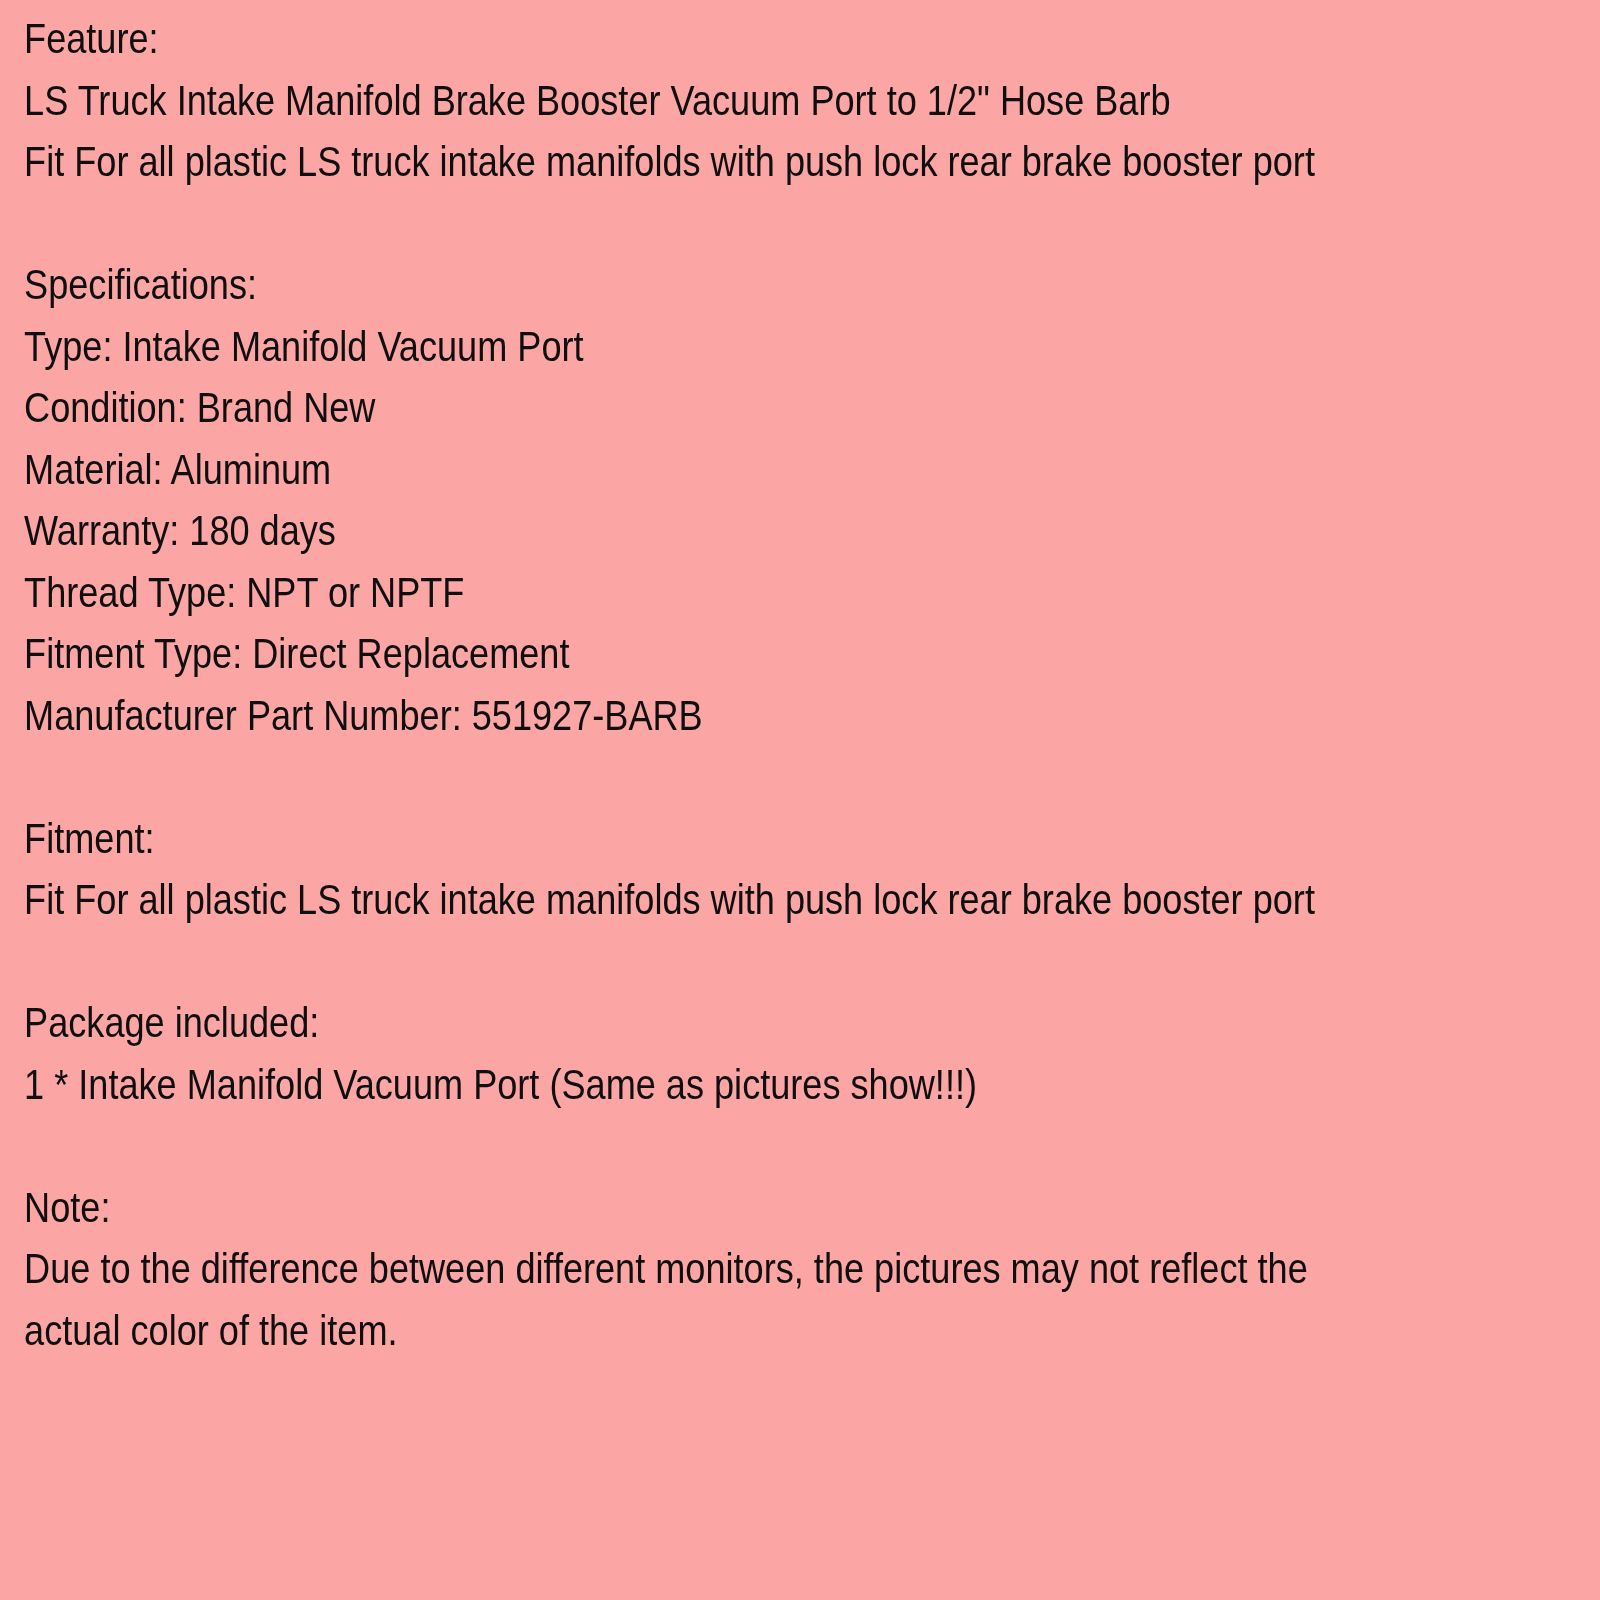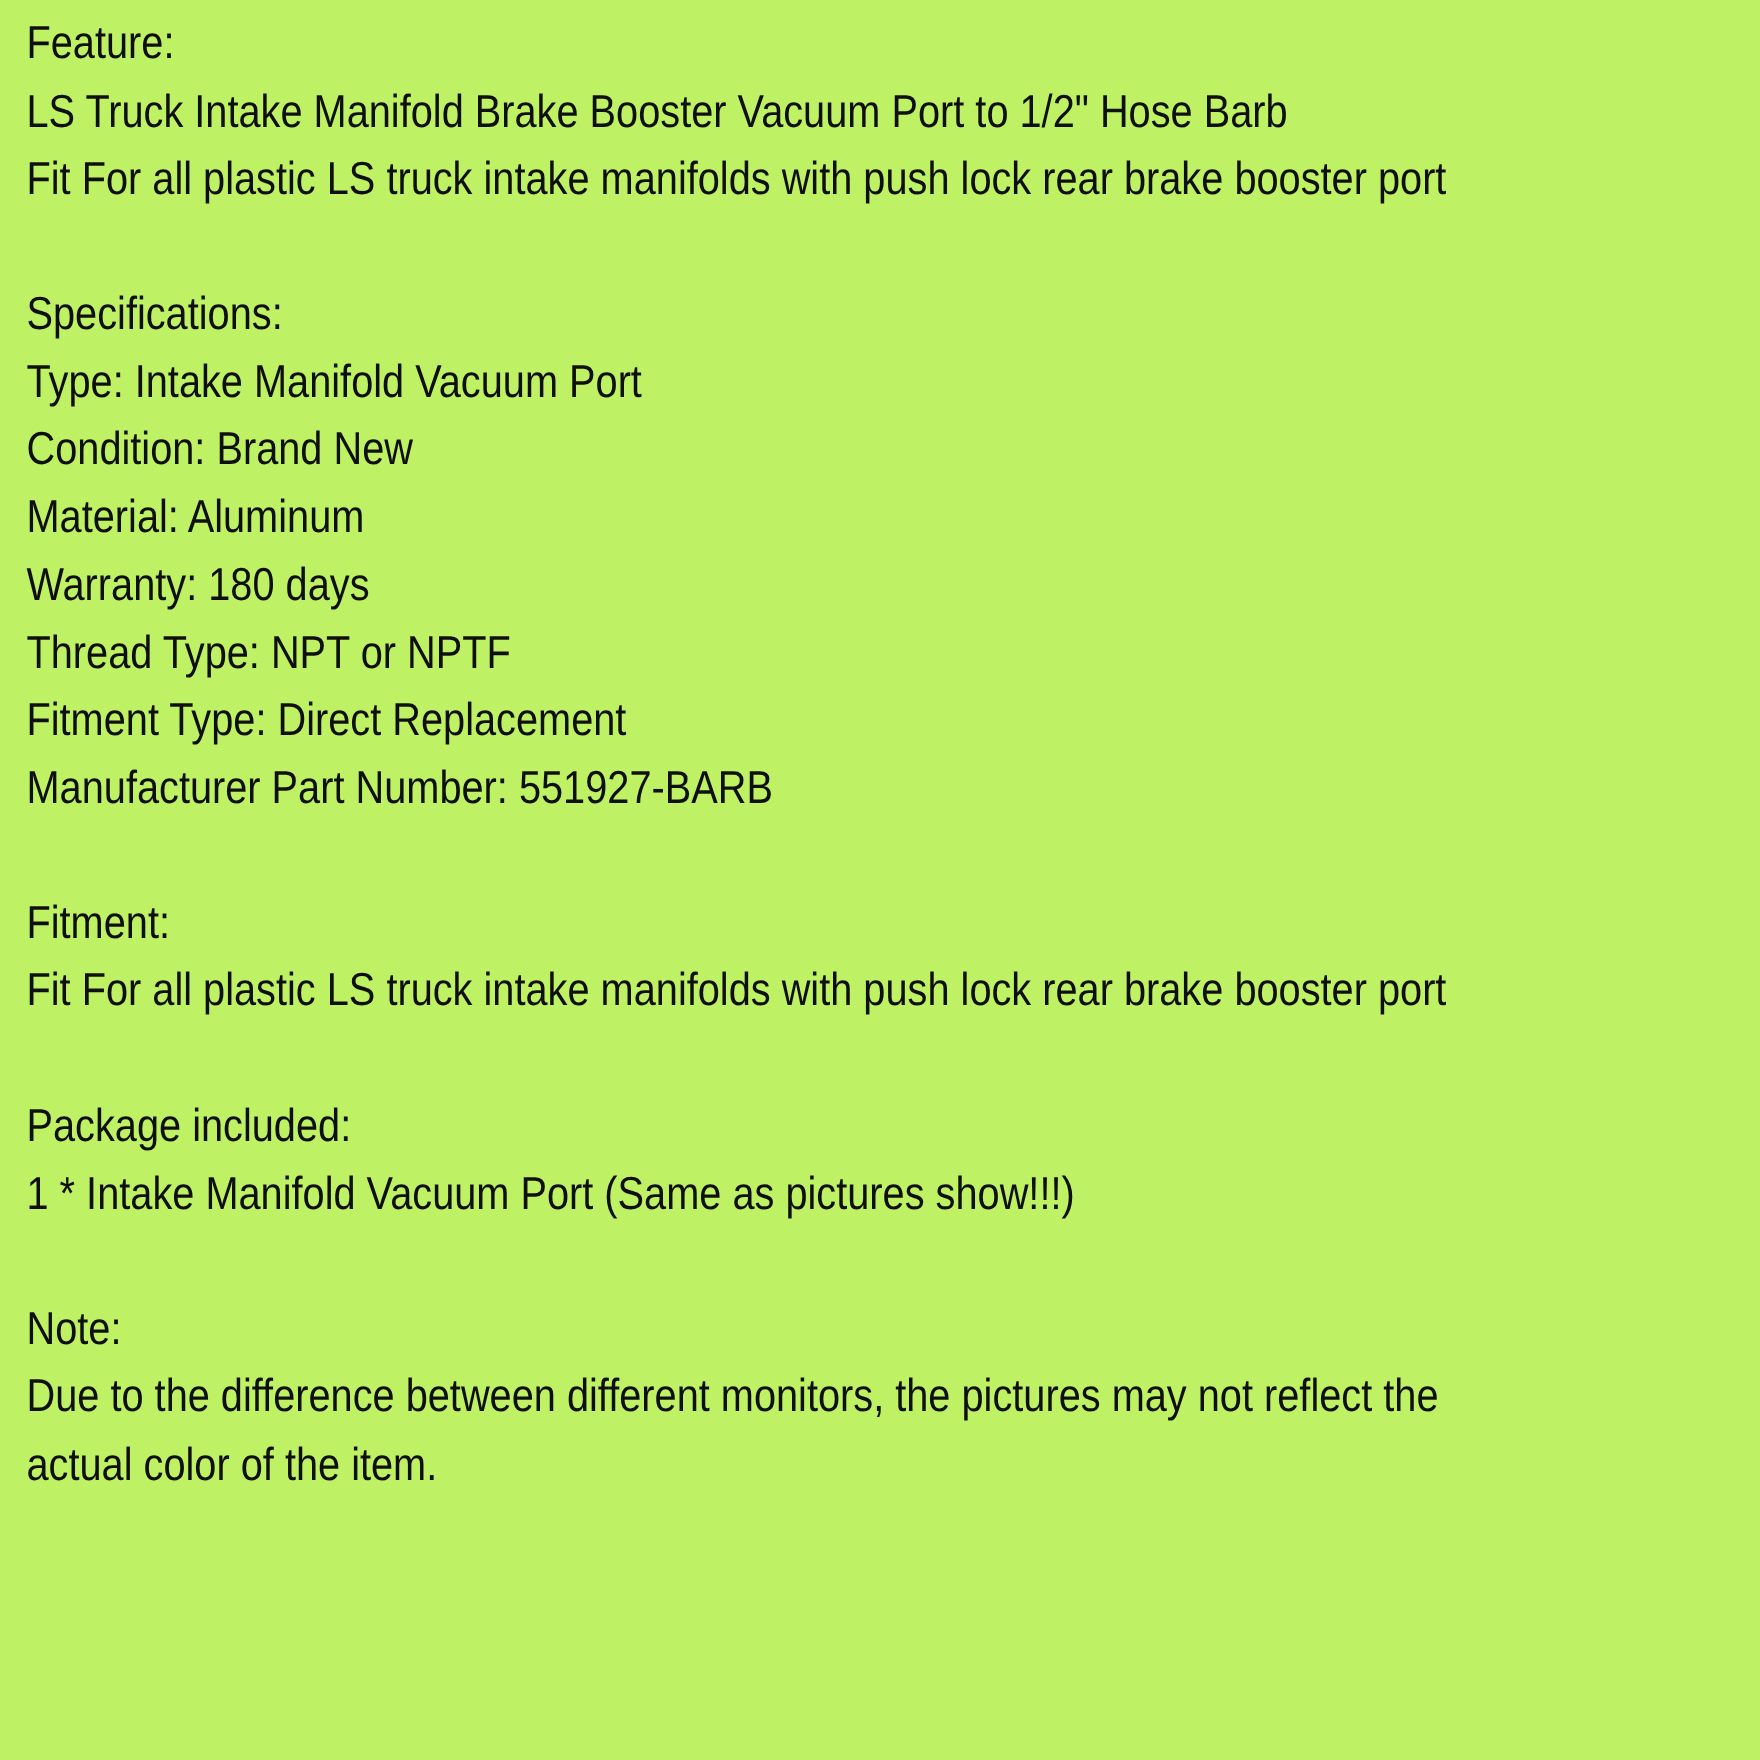--- a/index.html
+++ b/index.html
@@ -9,21 +9,21 @@
   body {
     width: 1600px;
     height: 1600px;
     background: #ffffff;
     overflow: hidden;
     font-family: "Liberation Sans", sans-serif;
   }
   .page {
     width: 1600px;
     height: 1600px;
-    background: #bef264;
+    background: #fca5a5;
     overflow: hidden;
   }
   
   .content {
     width: 1860px;
     transform: scaleX(0.86);
     transform-origin: top left;
     padding: 8px 0 0 28px;
     color: #0f0f0f;
   }

